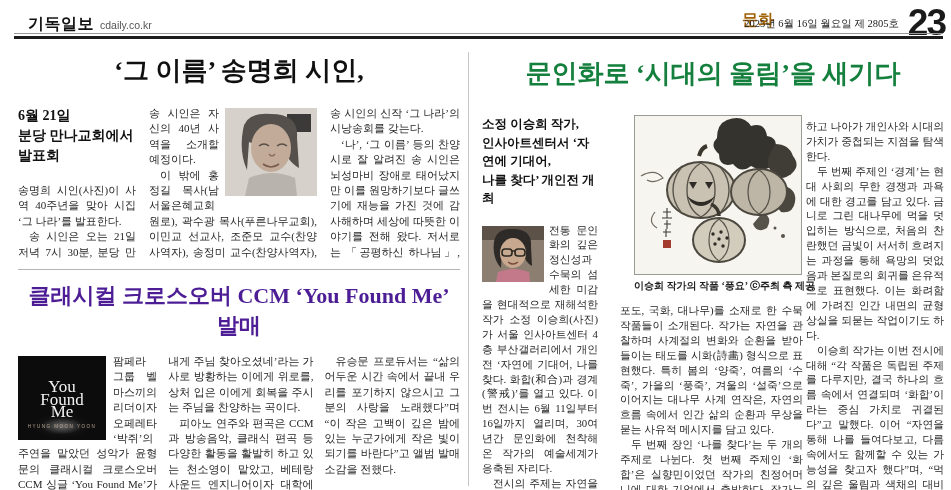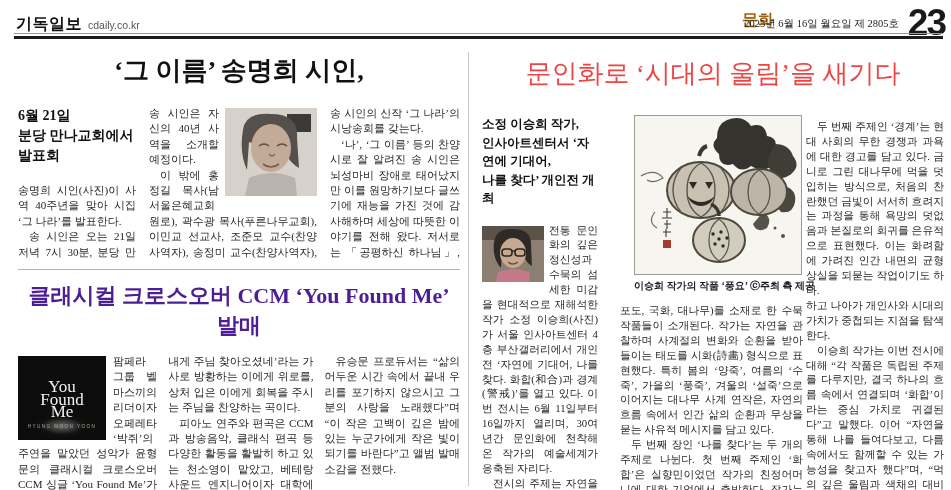--- a/index.html
+++ b/index.html
@@ -1,21 +1,21 @@
 <!DOCTYPE html>
 <html><head>
 <meta charset="utf-8">
 <style>
   html,body{margin:0;padding:0;background:#e9e9e9;}
   .page{position:relative;width:951px;height:490px;background:#ffffff;margin:0 auto;
         font-family:"Liberation Serif","DejaVu Serif",serif;color:#222;overflow:hidden;}
 
   
   .masthead{position:absolute;top:0;left:0;width:951px;height:38px;}
-  .mast-left{position:absolute;left:16px;top:14px;}
+  .mast-left{position:absolute;left:28px;top:14px;}
   .brand{font-size:16px;font-weight:bold;color:#111;letter-spacing:.5px;}
   .site{font-size:10.5px;color:#555;margin-left:6px;font-family:"Liberation Sans",sans-serif;}
   .mast-section{position:absolute;left:742px;top:10px;font-size:16px;font-weight:bold;color:#a16207;}
   .mast-date{position:absolute;right:52px;top:17px;font-size:10.5px;color:#222;}
   .mast-pageno{position:absolute;right:6px;top:2px;font-size:37px;font-weight:700;color:#1a1a1a;
                font-family:"Liberation Sans","DejaVu Sans",sans-serif;letter-spacing:-2px;}
   .rule-thin{position:absolute;top:33px;left:14px;right:8px;border-top:1px solid #9a9a9a;}
   .rule-thick{position:absolute;top:36px;left:14px;right:8px;border-top:3px solid #1c1c1c;}
 
   
@@ -42,21 +42,21 @@
   .ccm-c3{width:138px;}
   .album{float:left;width:88px;height:84px;margin:2px 7px 3px 0;background:
          radial-gradient(ellipse 30px 12px at 44px 70px,#6a6a6a 0%,#111 70%,#0c0c0c 100%);
          color:#f2f2f2;text-align:center;}
   .album .t{font-size:17px;line-height:12.5px;padding-top:25px;font-family:"Liberation Serif",serif;}
   .album .a{font-size:4.5px;letter-spacing:1.5px;color:#b9a68e;margin-top:5px;font-family:"Liberation Sans",sans-serif;}
 
   
   .v-divider{position:absolute;left:468px;top:52px;bottom:4px;width:1px;background:#c7c7c7;}
   .right-sec{position:absolute;left:480px;top:44px;width:466px;height:446px;overflow:hidden;}
-  .art-head{margin:14px 0 13px 0;text-align:center;font-size:26px;line-height:32px;font-weight:normal;color:#ef4444;}
+  .art-head{margin:14px 0 13px 0;text-align:center;font-size:26px;line-height:32px;font-weight:bold;color:#15803d;}
   .art-content{position:relative;height:396px;margin-top:4px;overflow:hidden;}
   .art-c1{position:absolute;left:2px;top:12px;width:116px;}
   .art-sub{font-size:12.5px;line-height:18.5px;margin-bottom:15px;}
   .art-photo{float:left;width:62px;height:56px;margin:3px 5px 2px 0;background:#c9bfb4;}
   .art-c1 p.body,.art-c2 p.body,.art-c3 p.body{font-size:10.8px;line-height:14.9px;}
   .art-figure{position:absolute;left:154px;top:12px;width:168px;}
   .painting{width:166px;height:158px;border:1px solid #9b9b95;background:#f7f6f1;}
   .caption{font-size:10px;font-weight:bold;color:#1d1d1d;margin-top:4px;white-space:nowrap;}
   .art-c2{position:absolute;left:140px;top:200px;width:183px;}
   .art-c3{position:absolute;left:326px;top:16px;width:138px;}
@@ -224,22 +224,22 @@
           </div>
           <figcaption class="caption">이승희 작가의 작품 ‘풍요’ ⓒ주최 측 제공</figcaption>
         </figure>
 
         <div class="art-c2">
           <p class="body">포도, 국화, 대나무)를 소재로 한 수묵 작품들이 소개된다. 작가는 자연을 관찰하며 사계절의 변화와 순환을 받아들이는 태도를 시화(詩畵) 형식으로 표현했다. 특히 봄의 ‘양죽’, 여름의 ‘수죽’, 가을의 ‘풍죽’, 겨울의 ‘설죽’으로 이어지는 대나무 사계 연작은, 자연의 흐름 속에서 인간 삶의 순환과 무상을 묻는 사유적 메시지를 담고 있다.</p>
           <p class="body ind">두 번째 장인 ‘나를 찾다’는 두 개의 주제로 나뉜다. 첫 번째 주제인 ‘화합’은 실향민이었던 작가의 친정어머니에 대한 기억에서 출발한다. 작가는 붉은색과 푸른색의 강렬한 대비를 통해 이질적인 요소들의 충돌과 조화를 시각적으로 구현</p>
         </div>
 
         <div class="art-c3">
+          <p class="body">하고 나아가 개인사와 시대의 가치가 중첩되는 지점을 탐색한다.</p>
           <p class="body ind">두 번째 주제인 ‘경계’는 현대 사회의 무한 경쟁과 과욕에 대한 경고를 담고 있다. 금니로 그린 대나무에 먹을 덧입히는 방식으로, 처음의 찬란했던 금빛이 서서히 흐려지는 과정을 통해 욕망의 덧없음과 본질로의 회귀를 은유적으로 표현했다. 이는 화려함에 가려진 인간 내면의 균형 상실을 되묻는 작업이기도 하다.</p>
-          <p class="body">하고 나아가 개인사와 시대의 가치가 중첩되는 지점을 탐색한다.</p>
           <p class="body ind">이승희 작가는 이번 전시에 대해 “각 작품은 독립된 주제를 다루지만, 결국 하나의 흐름 속에서 연결되며 ‘화합’이라는 중심 가치로 귀결된다”고 말했다. 이어 “자연을 통해 나를 들여다보고, 다름 속에서도 함께할 수 있는 가능성을 찾고자 했다”며, “먹의 깊은 울림과 색채의 대비를 통해 이해와 타협, 그리고 희망의 메시지를 전달하고 싶었다”고 덧붙였다.</p>
 
         </div>
 
       </div>
     </article>
   </section>
 </div>
 
 </body></html>

